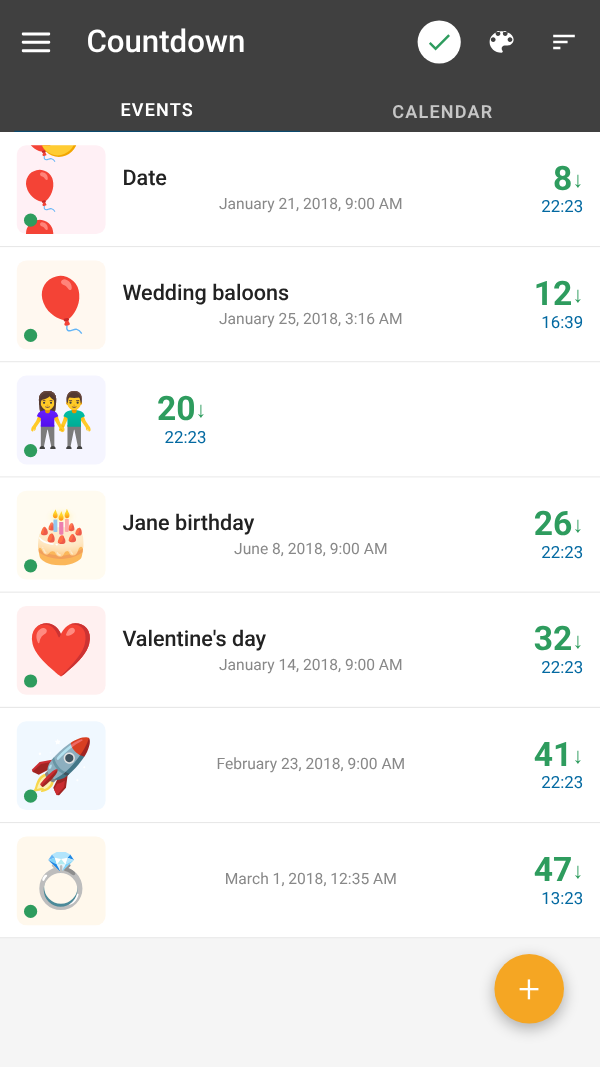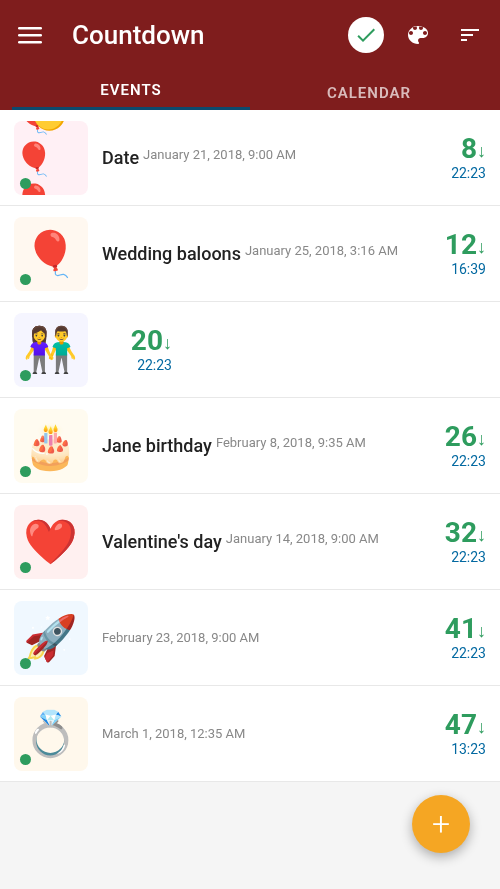--- a/index.html
+++ b/index.html
@@ -6,21 +6,21 @@
     body {
       width: 500px;
       min-height: 889px;
       font-family: 'Roboto', Arial, sans-serif;
       background: #f5f5f5;
       overflow-x: hidden;
     }
 
     
     .header {
-      background: #7f1d1d;
+      background: #404040;
       padding: 0 12px;
       height: 110px;
       display: flex;
       flex-direction: column;
       justify-content: flex-start;
     }
     .header-top {
       display: flex;
       align-items: center;
       height: 70px;
@@ -63,21 +63,21 @@
       color: #fff;
       font-size: 15px;
       font-weight: 600;
       letter-spacing: 1px;
       padding-bottom: 8px;
       cursor: pointer;
       opacity: 0.7;
     }
     .tab.active {
       opacity: 1;
-      border-bottom: 3px solid #0c4a6e;
+      border-bottom: 1px solid #0c4a6e;
     }
 
     
     .event-list {
       background: #f5f5f5;
     }
 
     .event-item {
       display: flex;
       align-items: center;
@@ -109,31 +109,32 @@
       border-radius: 50%;
       position: absolute;
       bottom: 6px;
       left: 6px;
       z-index: 2;
     }
 
     .event-info {
       flex: 1;
       display: flex;
-      flex-direction: row;
+      flex-direction: column;
       gap: 4px;
     }
     .event-name {
       font-size: 18px;
       font-weight: 500;
       color: #222;
     }
     .event-date {
       font-size: 13px;
       color: #888;
+      text-align: center;
     }
 
     .event-countdown {
       display: flex;
       flex-direction: column;
       align-items: flex-end;
       min-width: 70px;
     }
     .countdown-days {
       font-size: 28px;
@@ -258,21 +259,21 @@
       <span class="countdown-time">22:23</span>
     </div>
   </div>
       <div class="event-item">
     <div class="event-thumb" style="background:#fffbf0;">
       <span style="font-size:44px;">🎂</span>
       <div class="dot"></div>
     </div>
     <div class="event-info">
       <span class="event-name">Jane birthday</span>
-      <span class="event-date">February 8, 2018, 9:35 AM</span>
+      <span class="event-date">June 8, 2018, 9:00 AM</span>
     </div>
     <div class="event-countdown">
       <span class="countdown-days">26<span class="arrow-down">↓</span></span>
       <span class="countdown-time">22:23</span>
     </div>
   </div>
       <div class="event-item">
     <div class="event-thumb" style="background:#fff0f0;">
       <span style="font-size:44px;">❤️</span>
       <div class="dot"></div>

